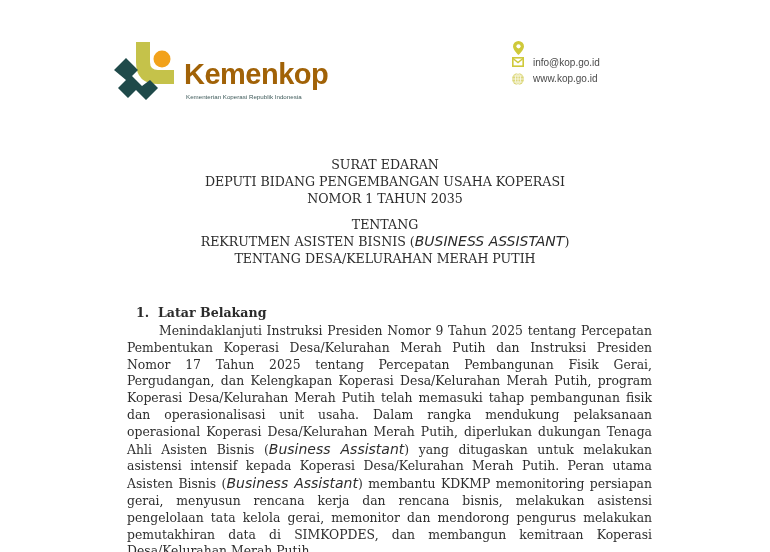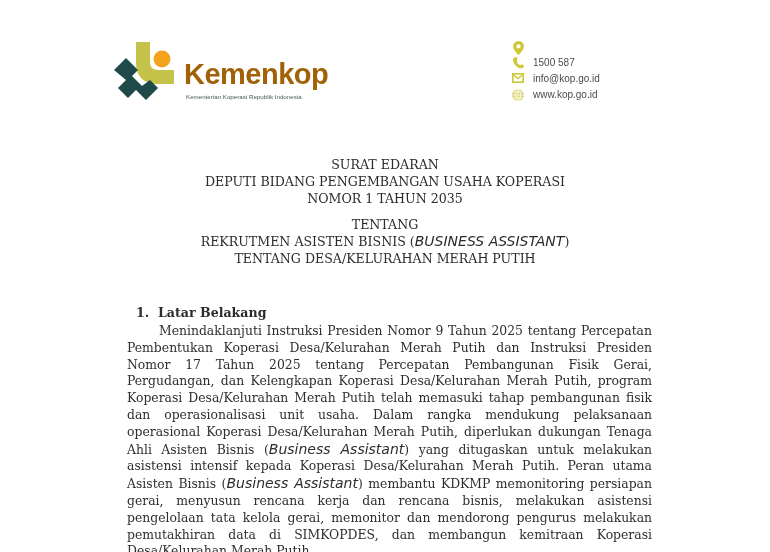--- a/index.html
+++ b/index.html
@@ -54,28 +54,20 @@
   <div class="contact-row">
     <span class="ic">
       <svg width="11" height="14" viewBox="0 0 11 14">
           <path d="M5.5 0 A5.5 5.5 0 0 1 11 5.5 C11 9 5.5 14 5.5 14 C5.5 14 0 9 0 5.5 A5.5 5.5 0 0 1 5.5 0 Z" fill="#cfc93a"></path>
           <circle cx="5.5" cy="5.3" r="2.1" fill="#fff"></circle>
         </svg>
     </span>
   </div>
   <div class="contact-row">
     <span class="ic">
-      <svg width="11" height="12" viewBox="0 0 11 12">
-          <path d="M2 0 L4.5 1 L4 4 Q4 7 7 8 L10 7.5 L11 10 Q9 12 6 11 Q0 8 0 2 Z" fill="#cfc93a"></path>
-        </svg>
-    </span>
-    <span class="txt">1500 587</span>
-  </div>
-  <div class="contact-row">
-    <span class="ic">
       <svg width="12" height="10" viewBox="0 0 12 10">
           <rect x="0.8" y="0.8" width="10.4" height="8.4" fill="none" stroke="#cfc93a" stroke-width="1.6"></rect>
           <path d="M1 1.5 L6 5.5 L11 1.5" fill="none" stroke="#cfc93a" stroke-width="1.5"></path>
         </svg>
     </span>
     <span class="txt">info@kop.go.id</span>
   </div>
   <div class="contact-row">
     <span class="ic">
       <svg width="12" height="12" viewBox="0 0 12 12">

